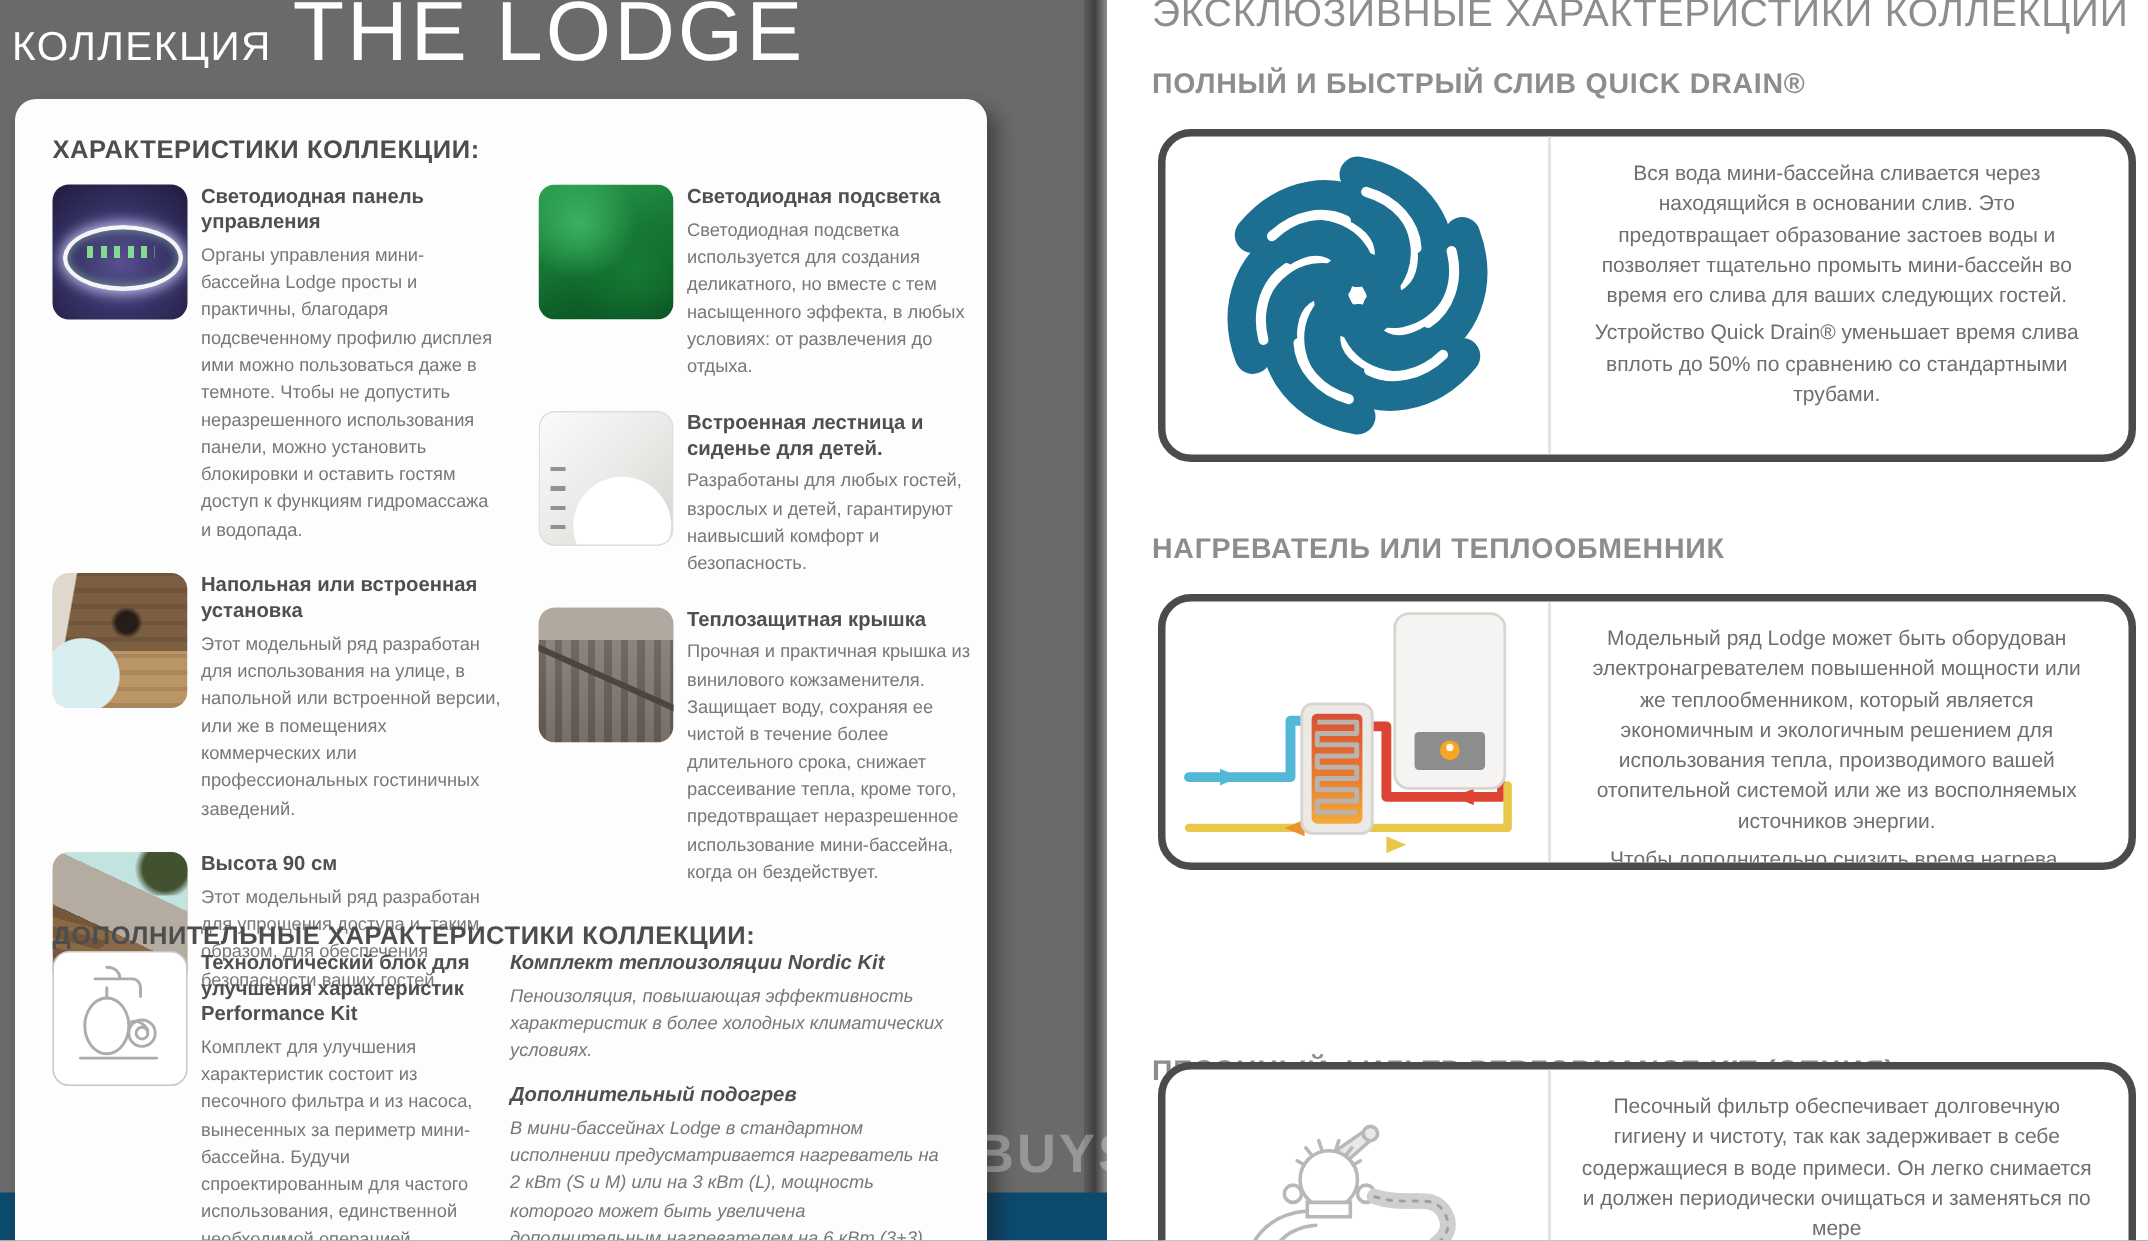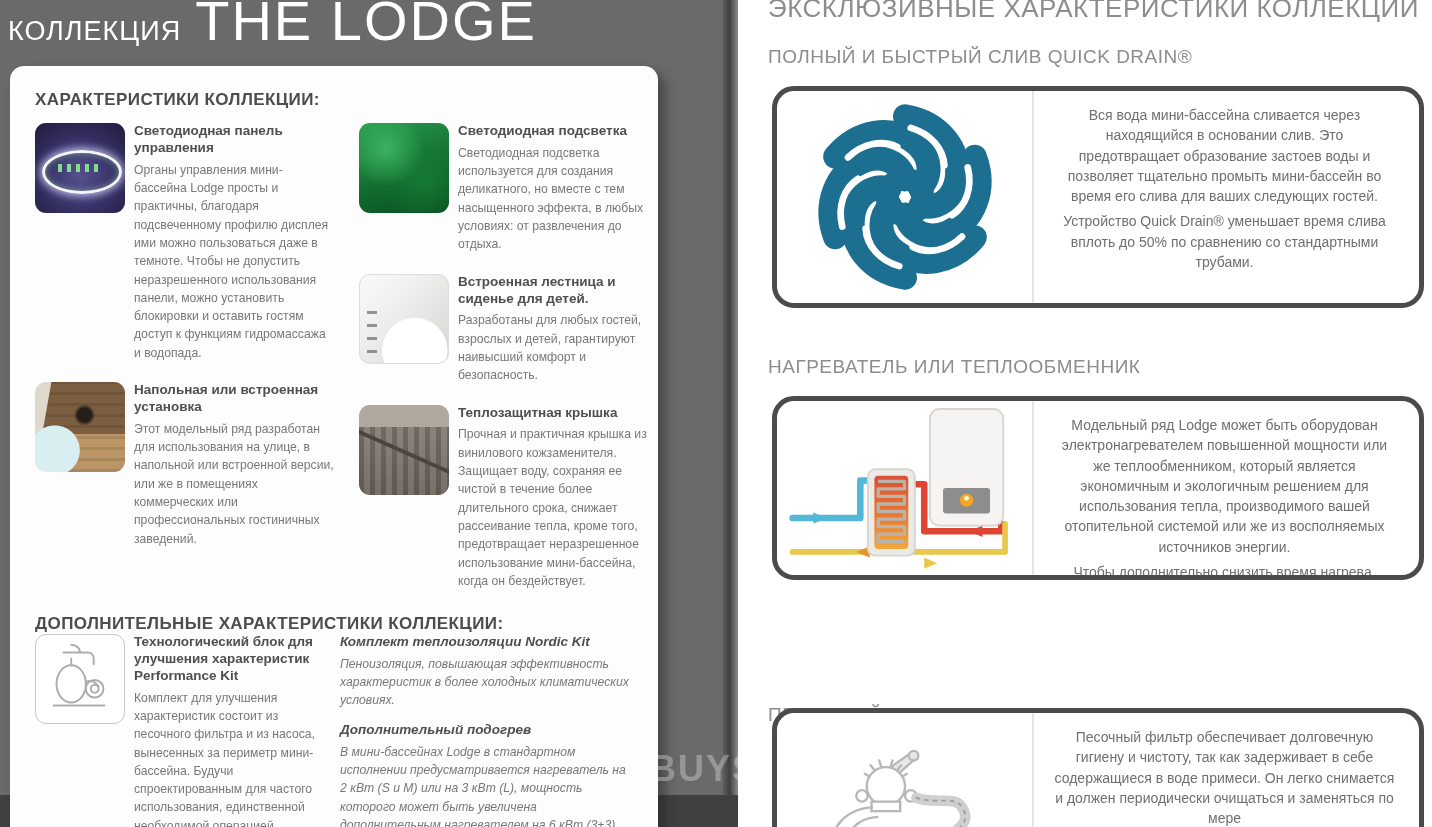--- a/index.html
+++ b/index.html
@@ -1,16 +1,16 @@
 <!DOCTYPE html>
 <html><head>
 <meta charset="utf-8">
 <style>
   html,body{margin:0;padding:0;background:#fff;}
-  .canvas{position:relative;width:1432px;height:827px;overflow:hidden;background:#404040;
+  .canvas{position:relative;width:1432px;height:827px;overflow:hidden;background:#0c4a6e;
           font-family:"Liberation Sans", sans-serif;}
 
   
   .left-page{position:absolute;left:0;top:0;width:723px;height:795px;background:#6b6a6b;}
   .page-fold{position:absolute;left:723px;top:0;width:15px;height:795px;
              background:linear-gradient(90deg,#5e5d5e 0%,#413f41 45%,#8d8c8d 100%);}
   .lp-header{position:absolute;left:8px;top:-12px;display:flex;align-items:baseline;gap:14px;color:#fff;}
   .coll-label{font-size:27px;font-weight:300;letter-spacing:1px;}
   .coll-name{font-size:56px;font-weight:200;letter-spacing:2px;}
 
@@ -74,21 +74,21 @@
       repeating-linear-gradient(15deg,#8a6a45 0 6px,#74563a 6px 13px);}
   .thumb-height::before{content:"";position:absolute;right:-6%;top:-8%;width:45%;height:40%;
       background:radial-gradient(circle,#42512f 0 55%,transparent 75%);}
   
   .thumb-kit{background:#fff;border:1px solid #c7c7c7;box-sizing:border-box;}
 
   
   .right-page{position:absolute;left:738px;top:0;width:694px;height:827px;background:#fff;}
   .rp-title{position:absolute;left:30px;top:-7px;font-size:26px;font-weight:300;color:#8d8d8d;
             letter-spacing:.5px;white-space:nowrap;}
-  .rp-sub{position:absolute;left:30px;font-size:19px;font-weight:400;color:#8d8d8d;
+  .rp-sub{position:absolute;left:30px;font-size:19px;font-weight:700;color:#8d8d8d;
           letter-spacing:.5px;white-space:nowrap;}
   .rp-sub.s0{top:46px;}
   .rp-sub.s1{top:356px;}
   .rp-sub.s2{top:704px;text-align:right;}
   .rp-box{position:absolute;left:34px;width:652px;background:#fff;border:5px solid #4b4b4b;
           border-radius:22px;box-sizing:border-box;display:flex;overflow:hidden;}
   .rp-box.b0{top:86px;height:222px;}
   .rp-box.b1{top:396px;height:184px;}
   .rp-box.b2{top:708px;height:190px;}
   .box-icon{width:255px;flex:0 0 255px;display:flex;align-items:center;justify-content:center;
@@ -126,20 +126,27 @@
           </div>
 
           <div class="feat">
             <div class="thumb thumb-outdoor"></div>
             <div class="ftext">
               <div class="ftitle">Напольная или встроенная установка</div>
               <div class="fbody">Этот модельный ряд разработан для использования на улице, в напольной или встроенной версии, или же в помещениях коммерческих или профессиональных гостиничных заведений.</div>
             </div>
           </div>
 
+          <div class="feat">
+            <div class="thumb thumb-height"></div>
+            <div class="ftext">
+              <div class="ftitle">Высота 90 см</div>
+              <div class="fbody">Этот модельный ряд разработан для упрощения доступа и, таким образом, для обеспечения безопасности ваших гостей.</div>
+            </div>
+          </div>
 
         </div>
         <div class="fcol">
 
           <div class="feat">
             <div class="thumb thumb-green"></div>
             <div class="ftext">
               <div class="ftitle">Светодиодная подсветка</div>
               <div class="fbody">Светодиодная подсветка используется для создания деликатного, но вместе с тем насыщенного эффекта, в любых условиях: от развлечения до отдыха.</div>
             </div>

